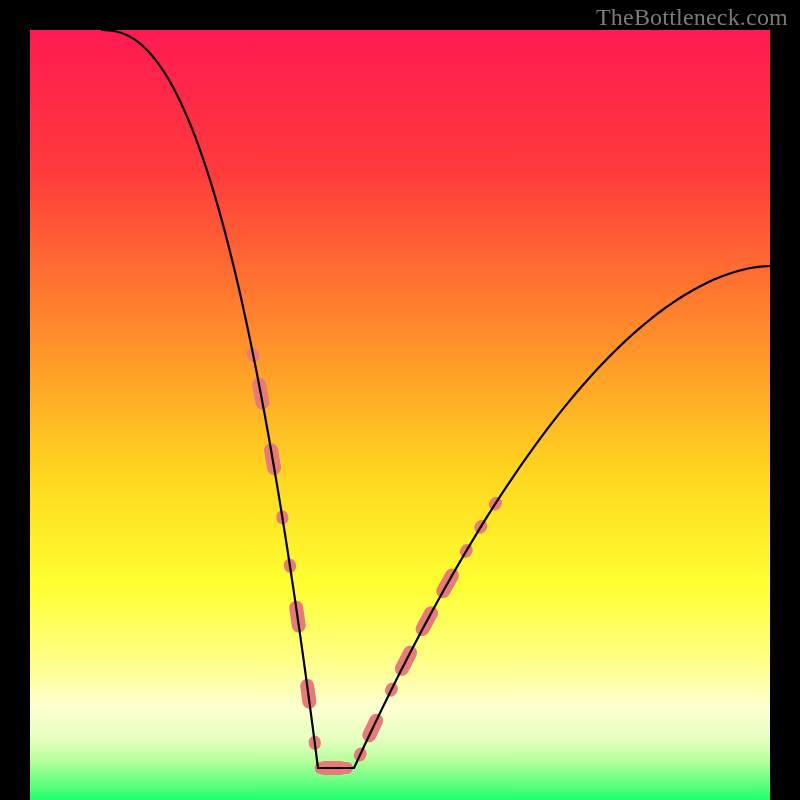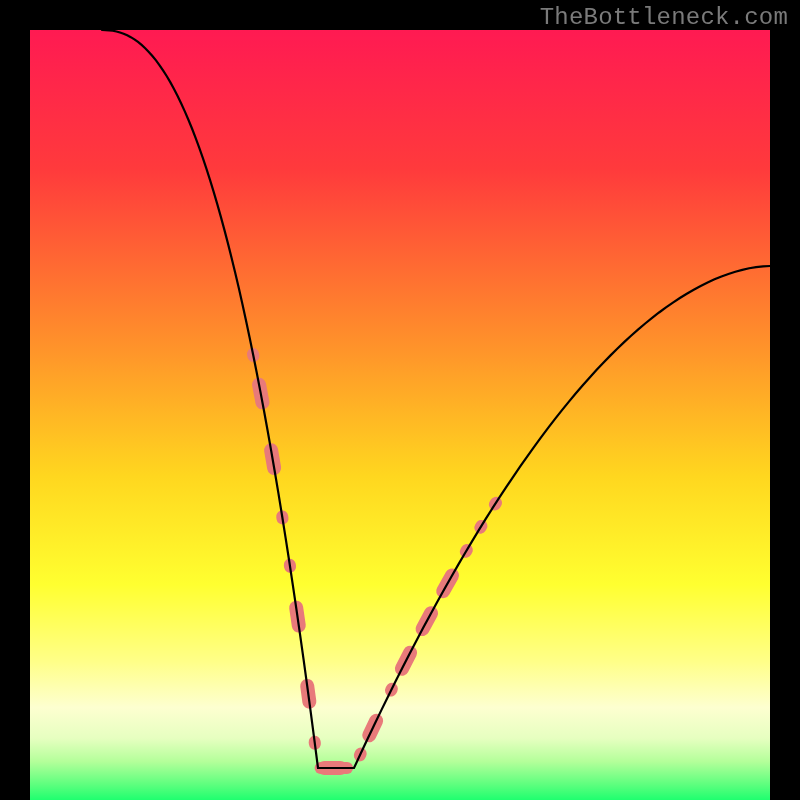--- a/index.html
+++ b/index.html
@@ -7,21 +7,21 @@
     padding: 0;
     width: 800px;
     height: 800px;
     background: #000;
     overflow: hidden;
   }
   .watermark {
     position: absolute;
     top: 4px;
     right: 12px;
-    font-family: Liberation Mono, monospace;
+    font-family: Liberation Serif, serif;
     font-size: 24px;
     font-weight: 500;
     color: #7a7a7a;
     z-index: 10;
     letter-spacing: 0.2px;
   }
   .plot {
     position: absolute;
     left: 30px;
     top: 30px;

